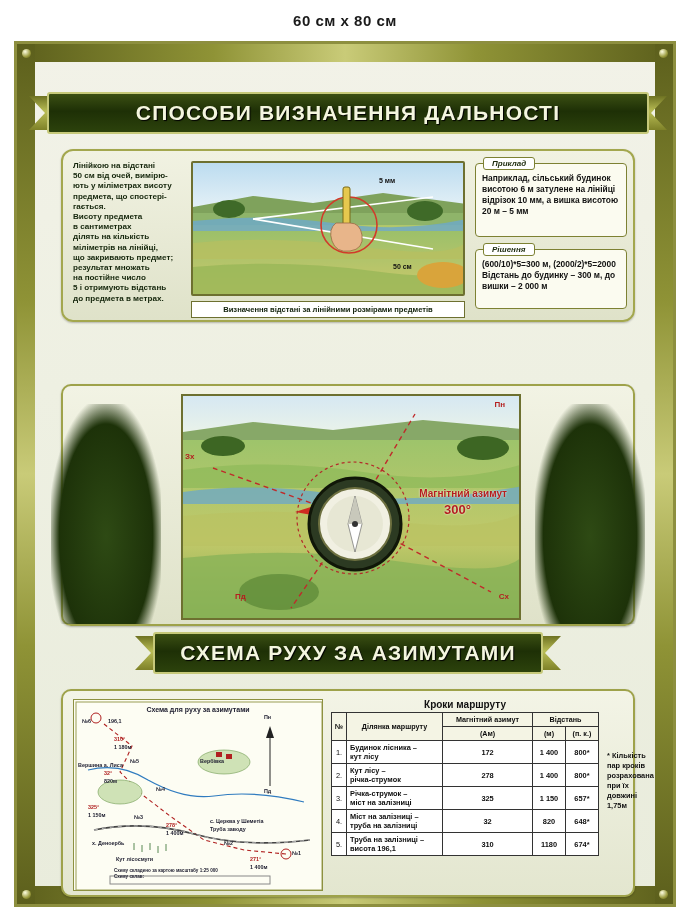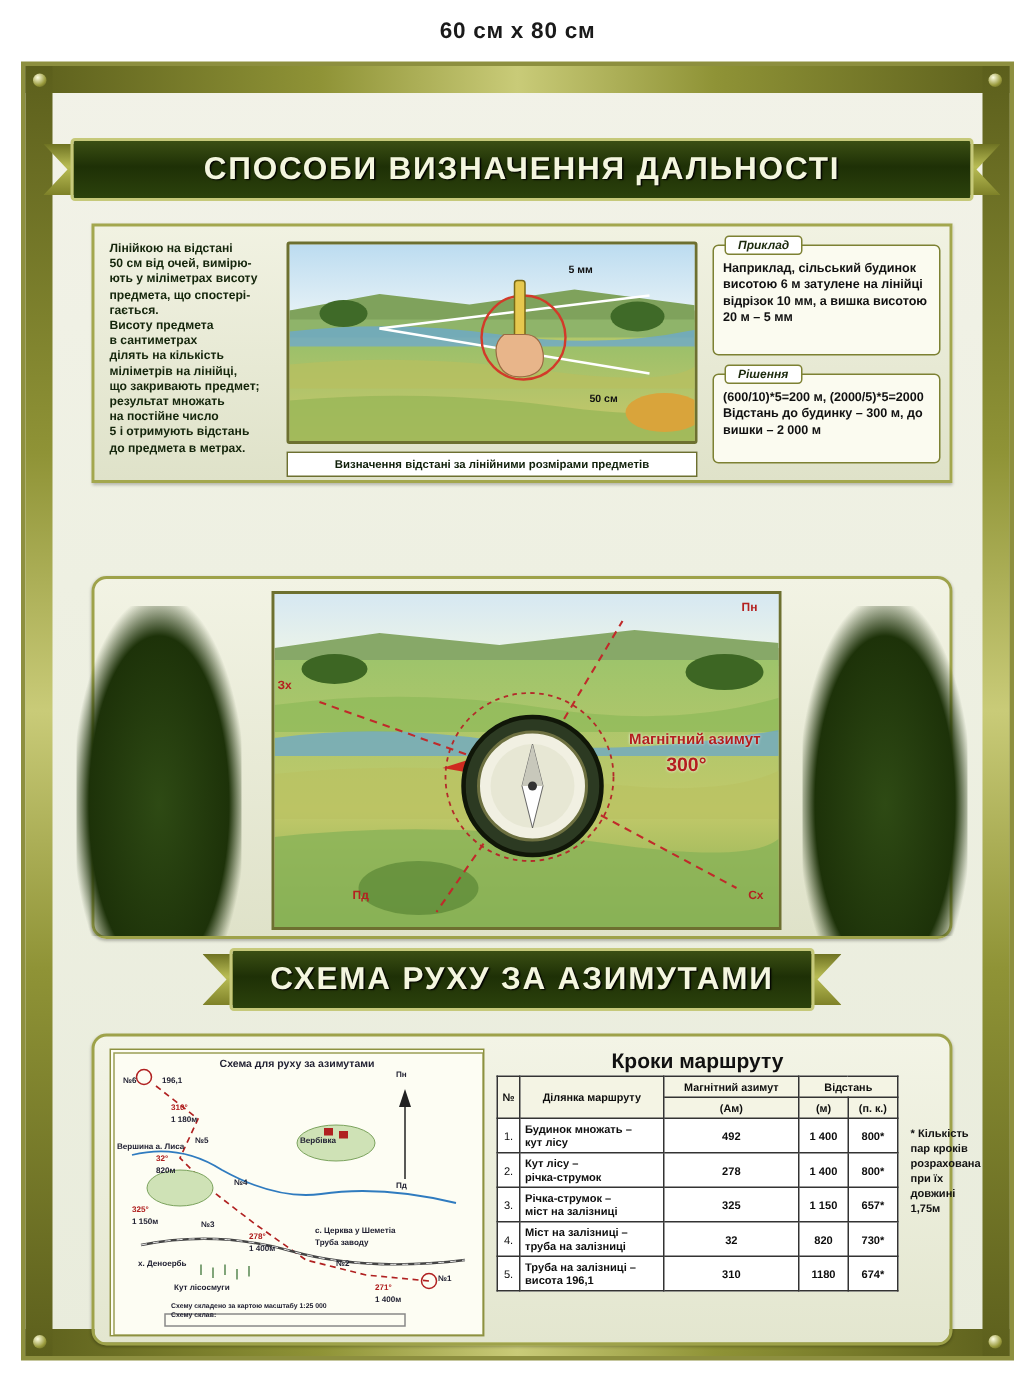--- a/index.html
+++ b/index.html
@@ -86,21 +86,21 @@
     position: absolute;
     background: linear-gradient(180deg,#f6f7ea,#e6e9d4);
     border: 2px solid #9ea24a;
     border-radius: 10px;
     box-shadow: 0 1px 2px rgba(0,0,0,.25);
   }
 
   
   #block1 { left: 44px; top: 105px; width: 574px; height: 173px;
     background: linear-gradient(180deg,#f1f2e2,#dfe2c9);
-    border: 2px solid #a3a74e; border-radius: 0; }
+    border: 2px solid #a3a74e; border-radius: 12px; }
   #b1-text {
     position: absolute; left: 10px; top: 10px; width: 112px; height: 152px;
     font-size: 8.1px; line-height: 10.2px; color: #14250b; font-weight: bold;
     white-space: pre-line;
   }
   #b1-pic {
     position: absolute; left: 128px; top: 10px; width: 274px; height: 135px;
     border: 2px solid #6d7030; border-radius: 2px; overflow: hidden;
     background: linear-gradient(180deg,#bcd8ee 0%,#cfe6f2 22%,#9fc36a 40%,#d8d06a 65%,#a8c05a 100%);
   }
@@ -165,21 +165,21 @@
     background: #ffffff;
   }
   table.route th, table.route td {
     border: 1px solid #333; padding: 2px 3px; vertical-align: middle;
   }
   table.route th { background: #f4f4e4; font-weight: bold; text-align: center; font-size: 7.2px; }
   table.route td.cell-num { text-align: center; width: 14px; }
   table.route td.cell-seg { text-align: left; font-weight: bold; width: 96px; white-space: pre-line; }
   table.route td.cell-val { text-align: center; font-weight: bold; }
   table.route caption {
-    caption-side: top; font-size: 14px; font-weight: bold;
+    caption-side: top; font-size: 10px; font-weight: bold;
     padding-bottom: 2px; background: transparent; color: #111;
   }
   #b3-note {
     position: absolute; left: 544px; top: 60px; width: 80px;
     font-size: 7.4px; font-weight: bold; color: #111; line-height: 10px;
     white-space: pre-line;
   }
 </style>
 </head>
 <body>
@@ -261,21 +261,21 @@
 
       <div class="mini-box" style="left:412px;top:12px;width:152px;height:74px">
         <div class="mini-body" style="padding-top:9px">Наприклад, сільський будинок
 висотою 6 м затулене на лінійці
 відрізок 10 мм, а вишка висотою
 20 м – 5 мм</div>
       </div>
       <div class="mini-label" style="left:420px;top:6px">Приклад</div>
 
       <div class="mini-box" style="left:412px;top:98px;width:152px;height:60px">
-        <div class="mini-body" style="padding-top:9px">(600/10)*5=200 м, (2000/5)*5=2000
+        <div class="mini-body" style="padding-top:9px">(600/10)*5=300 м, (2000/2)*5=2000
 Відстань до будинку – 300 м, до
 вишки – 2 000 м</div>
       </div>
       <div class="mini-label" style="left:420px;top:92px">Рішення</div>
     </div>
 
 
     <div class="panel" id="block2">
       <div class="tree-left"></div>
       <div class="tree-right"></div>
@@ -399,23 +399,23 @@
           </tr>
           <tr>
             <th>(Ам)</th>
             <th>(м)</th>
             <th>(п. к.)</th>
           </tr>
         </thead>
         <tbody>
           <tr>
             <td class="cell-num">1.</td>
-            <td class="cell-seg">Будинок множать –
+            <td class="cell-seg">Будинок лісника –
 кут лісу</td>
-            <td class="cell-val">492</td>
+            <td class="cell-val">172</td>
             <td class="cell-val">1 400</td>
             <td class="cell-val">800*</td>
           </tr>
           <tr>
             <td class="cell-num">2.</td>
             <td class="cell-seg">Кут лісу –
 річка-струмок</td>
             <td class="cell-val">278</td>
             <td class="cell-val">1 400</td>
             <td class="cell-val">800*</td>
@@ -427,21 +427,21 @@
             <td class="cell-val">325</td>
             <td class="cell-val">1 150</td>
             <td class="cell-val">657*</td>
           </tr>
           <tr>
             <td class="cell-num">4.</td>
             <td class="cell-seg">Міст на залізниці –
 труба на залізниці</td>
             <td class="cell-val">32</td>
             <td class="cell-val">820</td>
-            <td class="cell-val">730*</td>
+            <td class="cell-val">648*</td>
           </tr>
           <tr>
             <td class="cell-num">5.</td>
             <td class="cell-seg">Труба на залізниці –
 висота 196,1</td>
             <td class="cell-val">310</td>
             <td class="cell-val">1180</td>
             <td class="cell-val">674*</td>
           </tr>
         </tbody>

